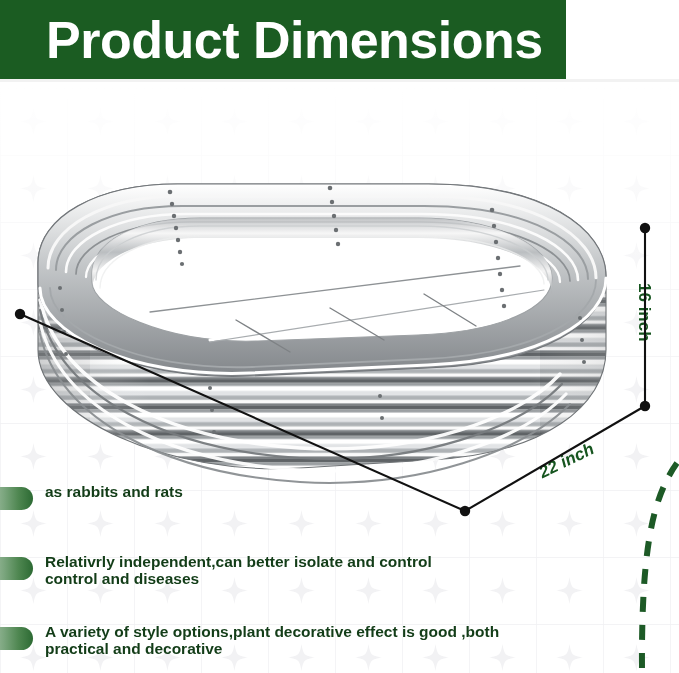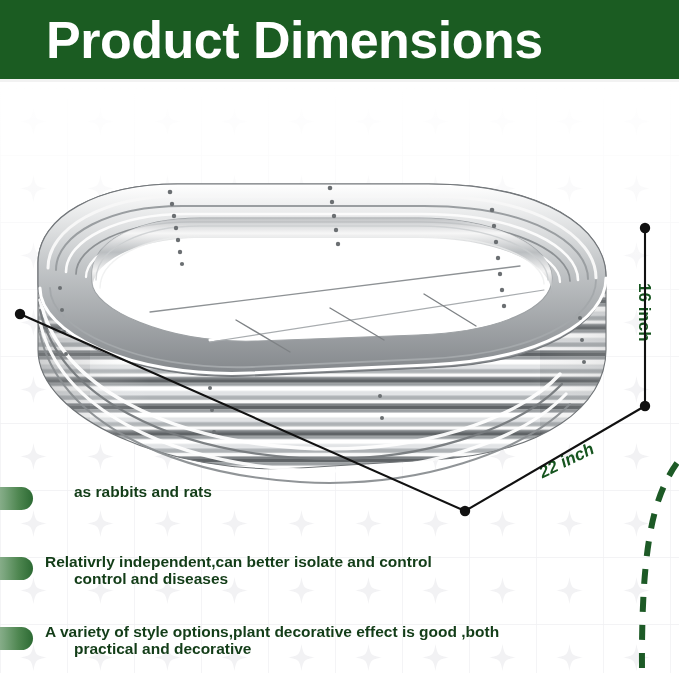--- a/index.html
+++ b/index.html
@@ -12,21 +12,21 @@
   }
 
   
   #bg-pattern {
     position:absolute; left:0; top:88px; width:679px; height:585px;
     z-index:0; pointer-events:none;
   }
 
   
   #header-banner {
-    position:absolute; left:0; top:0; width:679px; height:79px;
+    position:absolute; left:0; top:0; width:566px; height:79px;
     background:#1b5c22;
     z-index:5;
     display:flex; align-items:center;
   }
   #header-banner .title {
     color:#ffffff;
     font-size:52px;
     font-weight:bold;
     letter-spacing:-0.5px;
     padding-left:46px;
@@ -80,21 +80,21 @@
     background:linear-gradient(to right,#9cbb9e 0%, #7aa57d 30%, #4e8650 65%, #2c6a33 100%);
   }
   .feature-text {
     margin-left:12px;
     color:#133d18;
     font-size:15.5px;
     font-weight:bold;
     line-height:1.12;
     max-width:460px;
   }
-  .feature-text .l2 { display:block;margin-left:29px; }
+  .feature-text .l2 { display:block; }
 
   
   #decor-arc {
     position:absolute; right:0; top:455px; width:60px; height:218px;
     z-index:4; pointer-events:none;
   }
 </style>
 </head>
 <body>
 

